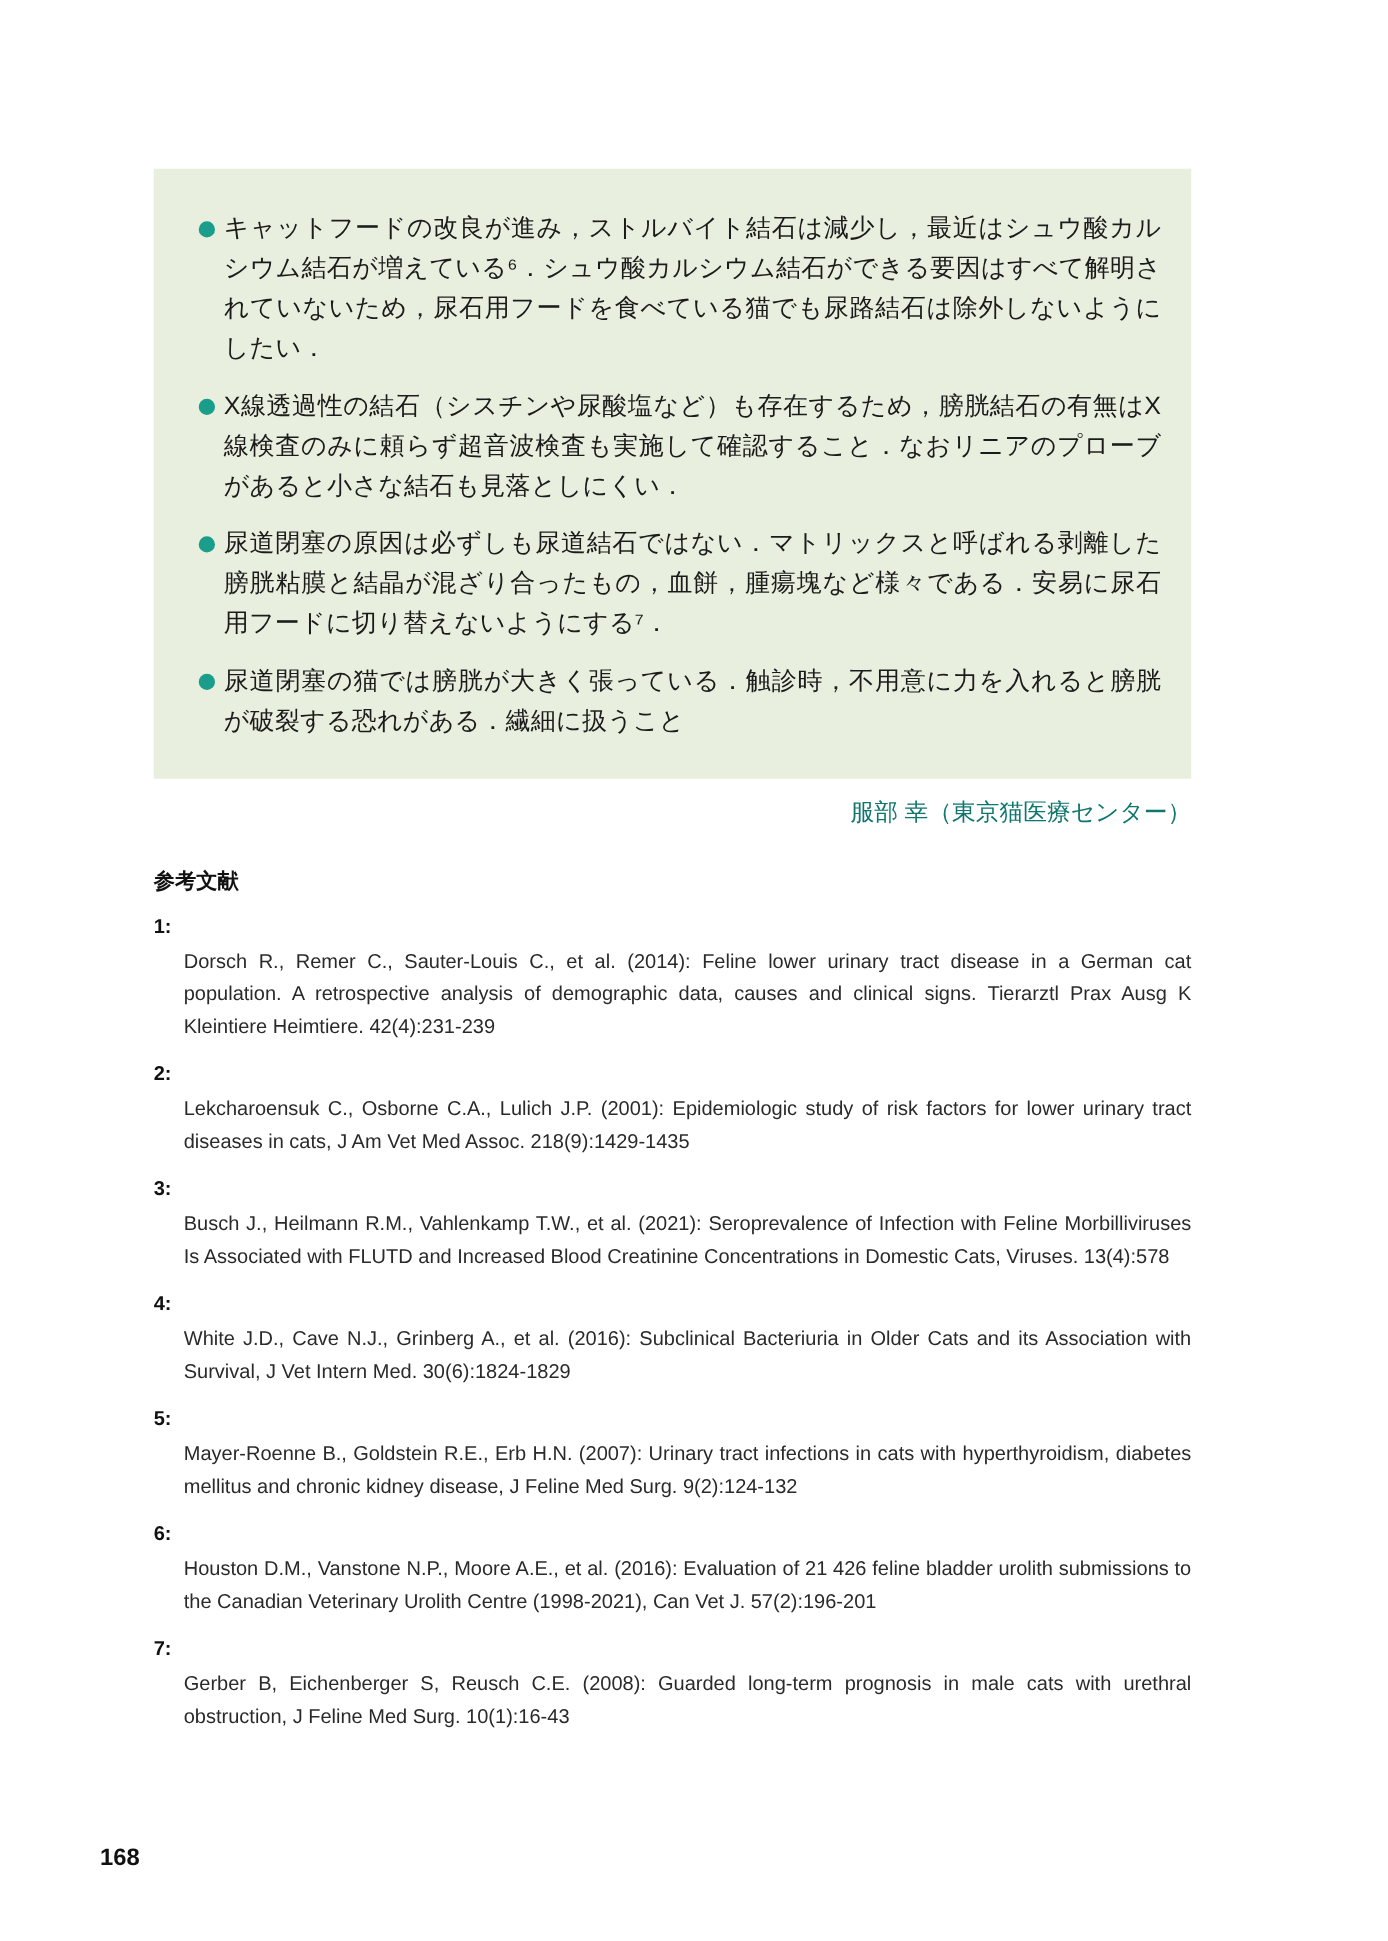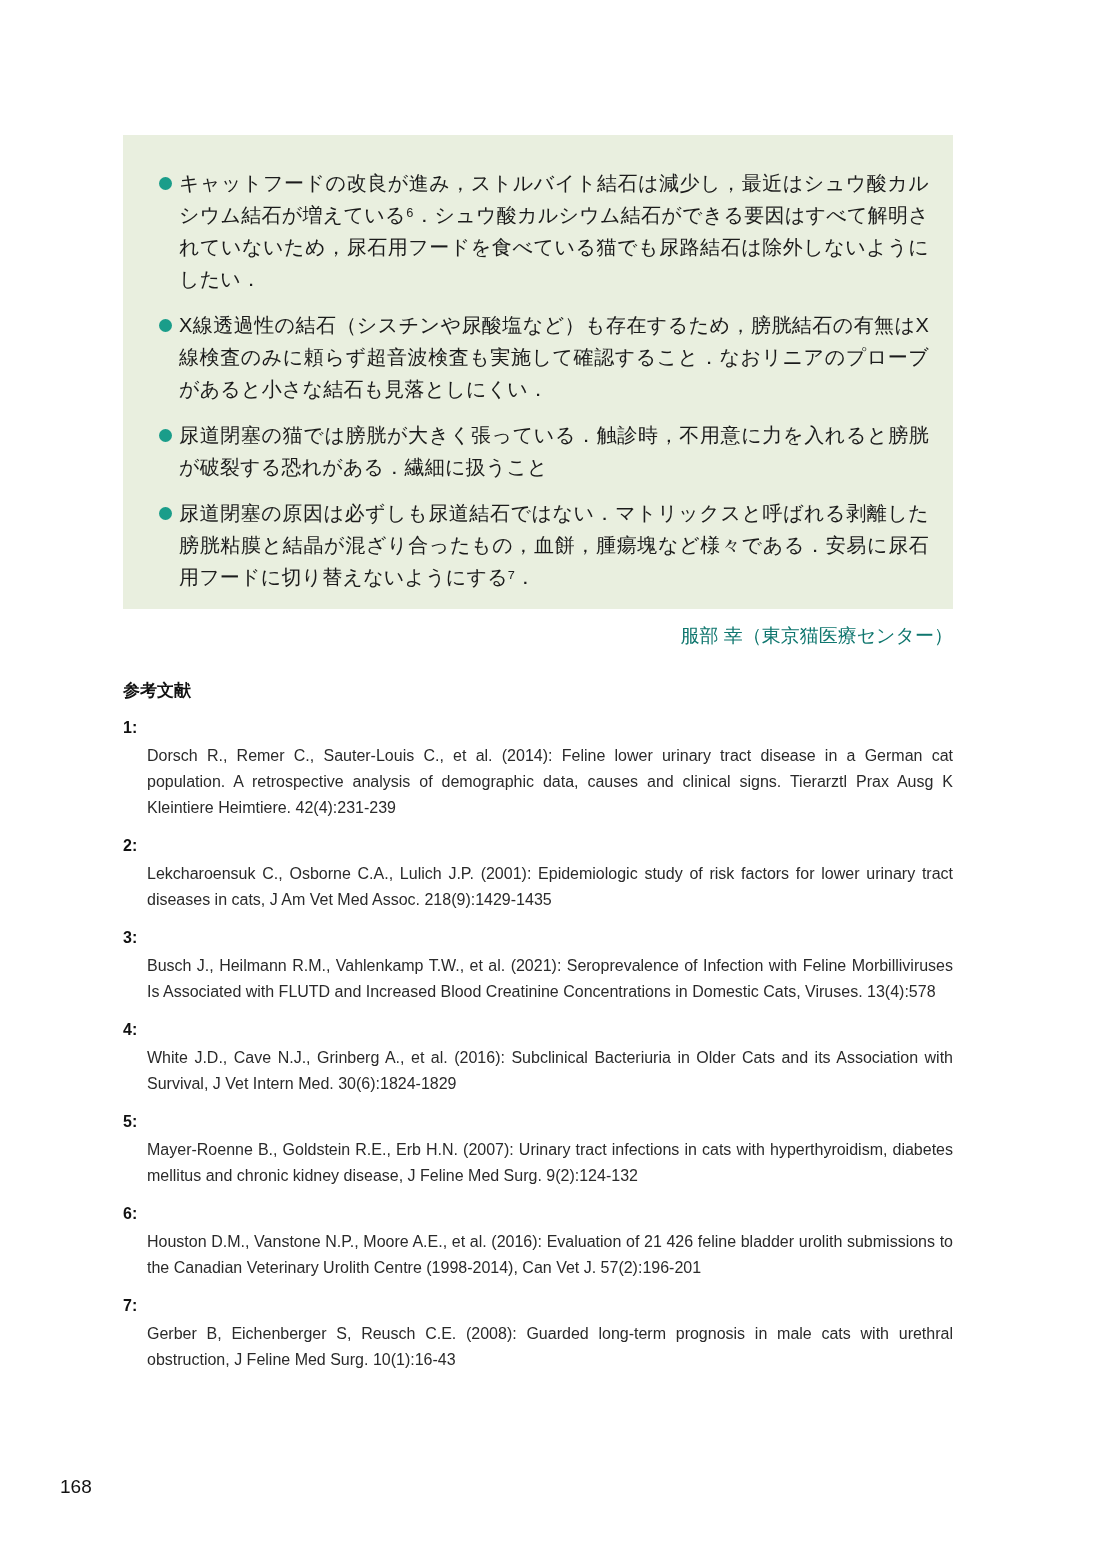--- a/index.html
+++ b/index.html
@@ -19,21 +19,21 @@
     position: absolute;
     left: 123px;
     top: 135px;
     width: 830px;
   }
   
   .summary-box {
     background: #e9efdf;
     box-sizing: border-box;
     width: 830px;
-    padding: 32px 24px 16px 36px;
+    padding: 32px 24px 30px 36px;
   }
   .bullet {
     display: flex;
     align-items: flex-start;
     margin-bottom: 14px;
   }
   .bullet:last-child { margin-bottom: 0; }
   .dot {
     flex: 0 0 auto;
     width: 13px;
@@ -82,49 +82,49 @@
     color: #111111;
   }
   .ref-text {
     flex: 1;
     text-align: justify;
     margin-top: 28px;
   }
   
   .page-number {
     position: absolute;
-    left: 60px;
+    left: 80px;
     top: 1476px;
     font-size: 19px;
-    font-weight: normal;
+    font-weight: bold;
     color: #111111;
     text-align: right;
   }
 </style>
 </head>
 <body>
 
 <div class="content">
 
   <section class="summary-box">
     <div class="bullet">
       <span class="dot"></span>
       <div class="bullet-text">キャットフードの改良が進み，ストルバイト結石は減少し，最近はシュウ酸カルシウム結石が増えている⁶．シュウ酸カルシウム結石ができる要因はすべて解明されていないため，尿石用フードを食べている猫でも尿路結石は除外しないようにしたい．</div>
     </div>
     <div class="bullet">
       <span class="dot"></span>
       <div class="bullet-text">X線透過性の結石（シスチンや尿酸塩など）も存在するため，膀胱結石の有無はX線検査のみに頼らず超音波検査も実施して確認すること．なおリニアのプローブがあると小さな結石も見落としにくい．</div>
     </div>
     <div class="bullet">
       <span class="dot"></span>
-      <div class="bullet-text">尿道閉塞の猫では膀胱が大きく張っている．触診時，不用意に力を入れると膀胱が破裂する恐れがある．繊細に扱うこと</div>
+      <div class="bullet-text">尿道閉塞の原因は必ずしも尿道結石ではない．マトリックスと呼ばれる剥離した膀胱粘膜と結晶が混ざり合ったもの，血餅，腫瘍塊など様々である．安易に尿石用フードに切り替えないようにする⁷．</div>
     </div>
     <div class="bullet">
       <span class="dot"></span>
-      <div class="bullet-text">尿道閉塞の原因は必ずしも尿道結石ではない．マトリックスと呼ばれる剥離した膀胱粘膜と結晶が混ざり合ったもの，血餅，腫瘍塊など様々である．安易に尿石用フードに切り替えないようにする⁷．</div>
+      <div class="bullet-text">尿道閉塞の猫では膀胱が大きく張っている．触診時，不用意に力を入れると膀胱が破裂する恐れがある．繊細に扱うこと</div>
     </div>
   </section>
 
   <div class="attribution">服部 幸（東京猫医療センター）</div>
 
   <section class="references">
     <h2 class="ref-heading">参考文献</h2>
 
     <div class="ref">
       <span class="ref-num">1:</span>
@@ -141,21 +141,21 @@
     <div class="ref">
       <span class="ref-num">4:</span>
       <div class="ref-text">White J.D., Cave N.J., Grinberg A., et al. (2016): Subclinical Bacteriuria in Older Cats and its Association with Survival, J Vet Intern Med. 30(6):1824-1829</div>
     </div>
     <div class="ref">
       <span class="ref-num">5:</span>
       <div class="ref-text">Mayer-Roenne B., Goldstein R.E., Erb H.N. (2007): Urinary tract infections in cats with hyperthyroidism, diabetes mellitus and chronic kidney disease, J Feline Med Surg. 9(2):124-132</div>
     </div>
     <div class="ref">
       <span class="ref-num">6:</span>
-      <div class="ref-text">Houston D.M., Vanstone N.P., Moore A.E., et al. (2016): Evaluation of 21 426 feline bladder urolith submissions to the Canadian Veterinary Urolith Centre (1998-2014), Can Vet J. 57(2):196-201</div>
+      <div class="ref-text">Houston D.M., Vanstone N.P., Moore A.E., et al. (2016): Evaluation of 21 426 feline bladder urolith submissions to the Canadian Veterinary Urolith Centre (1998-2021), Can Vet J. 57(2):196-201</div>
     </div>
     <div class="ref">
       <span class="ref-num">7:</span>
       <div class="ref-text">Gerber B, Eichenberger S, Reusch C.E. (2008): Guarded long-term prognosis in male cats with urethral obstruction, J Feline Med Surg. 10(1):16-43</div>
     </div>
   </section>
 
 </div>
 
 <div class="page-number">168</div>

